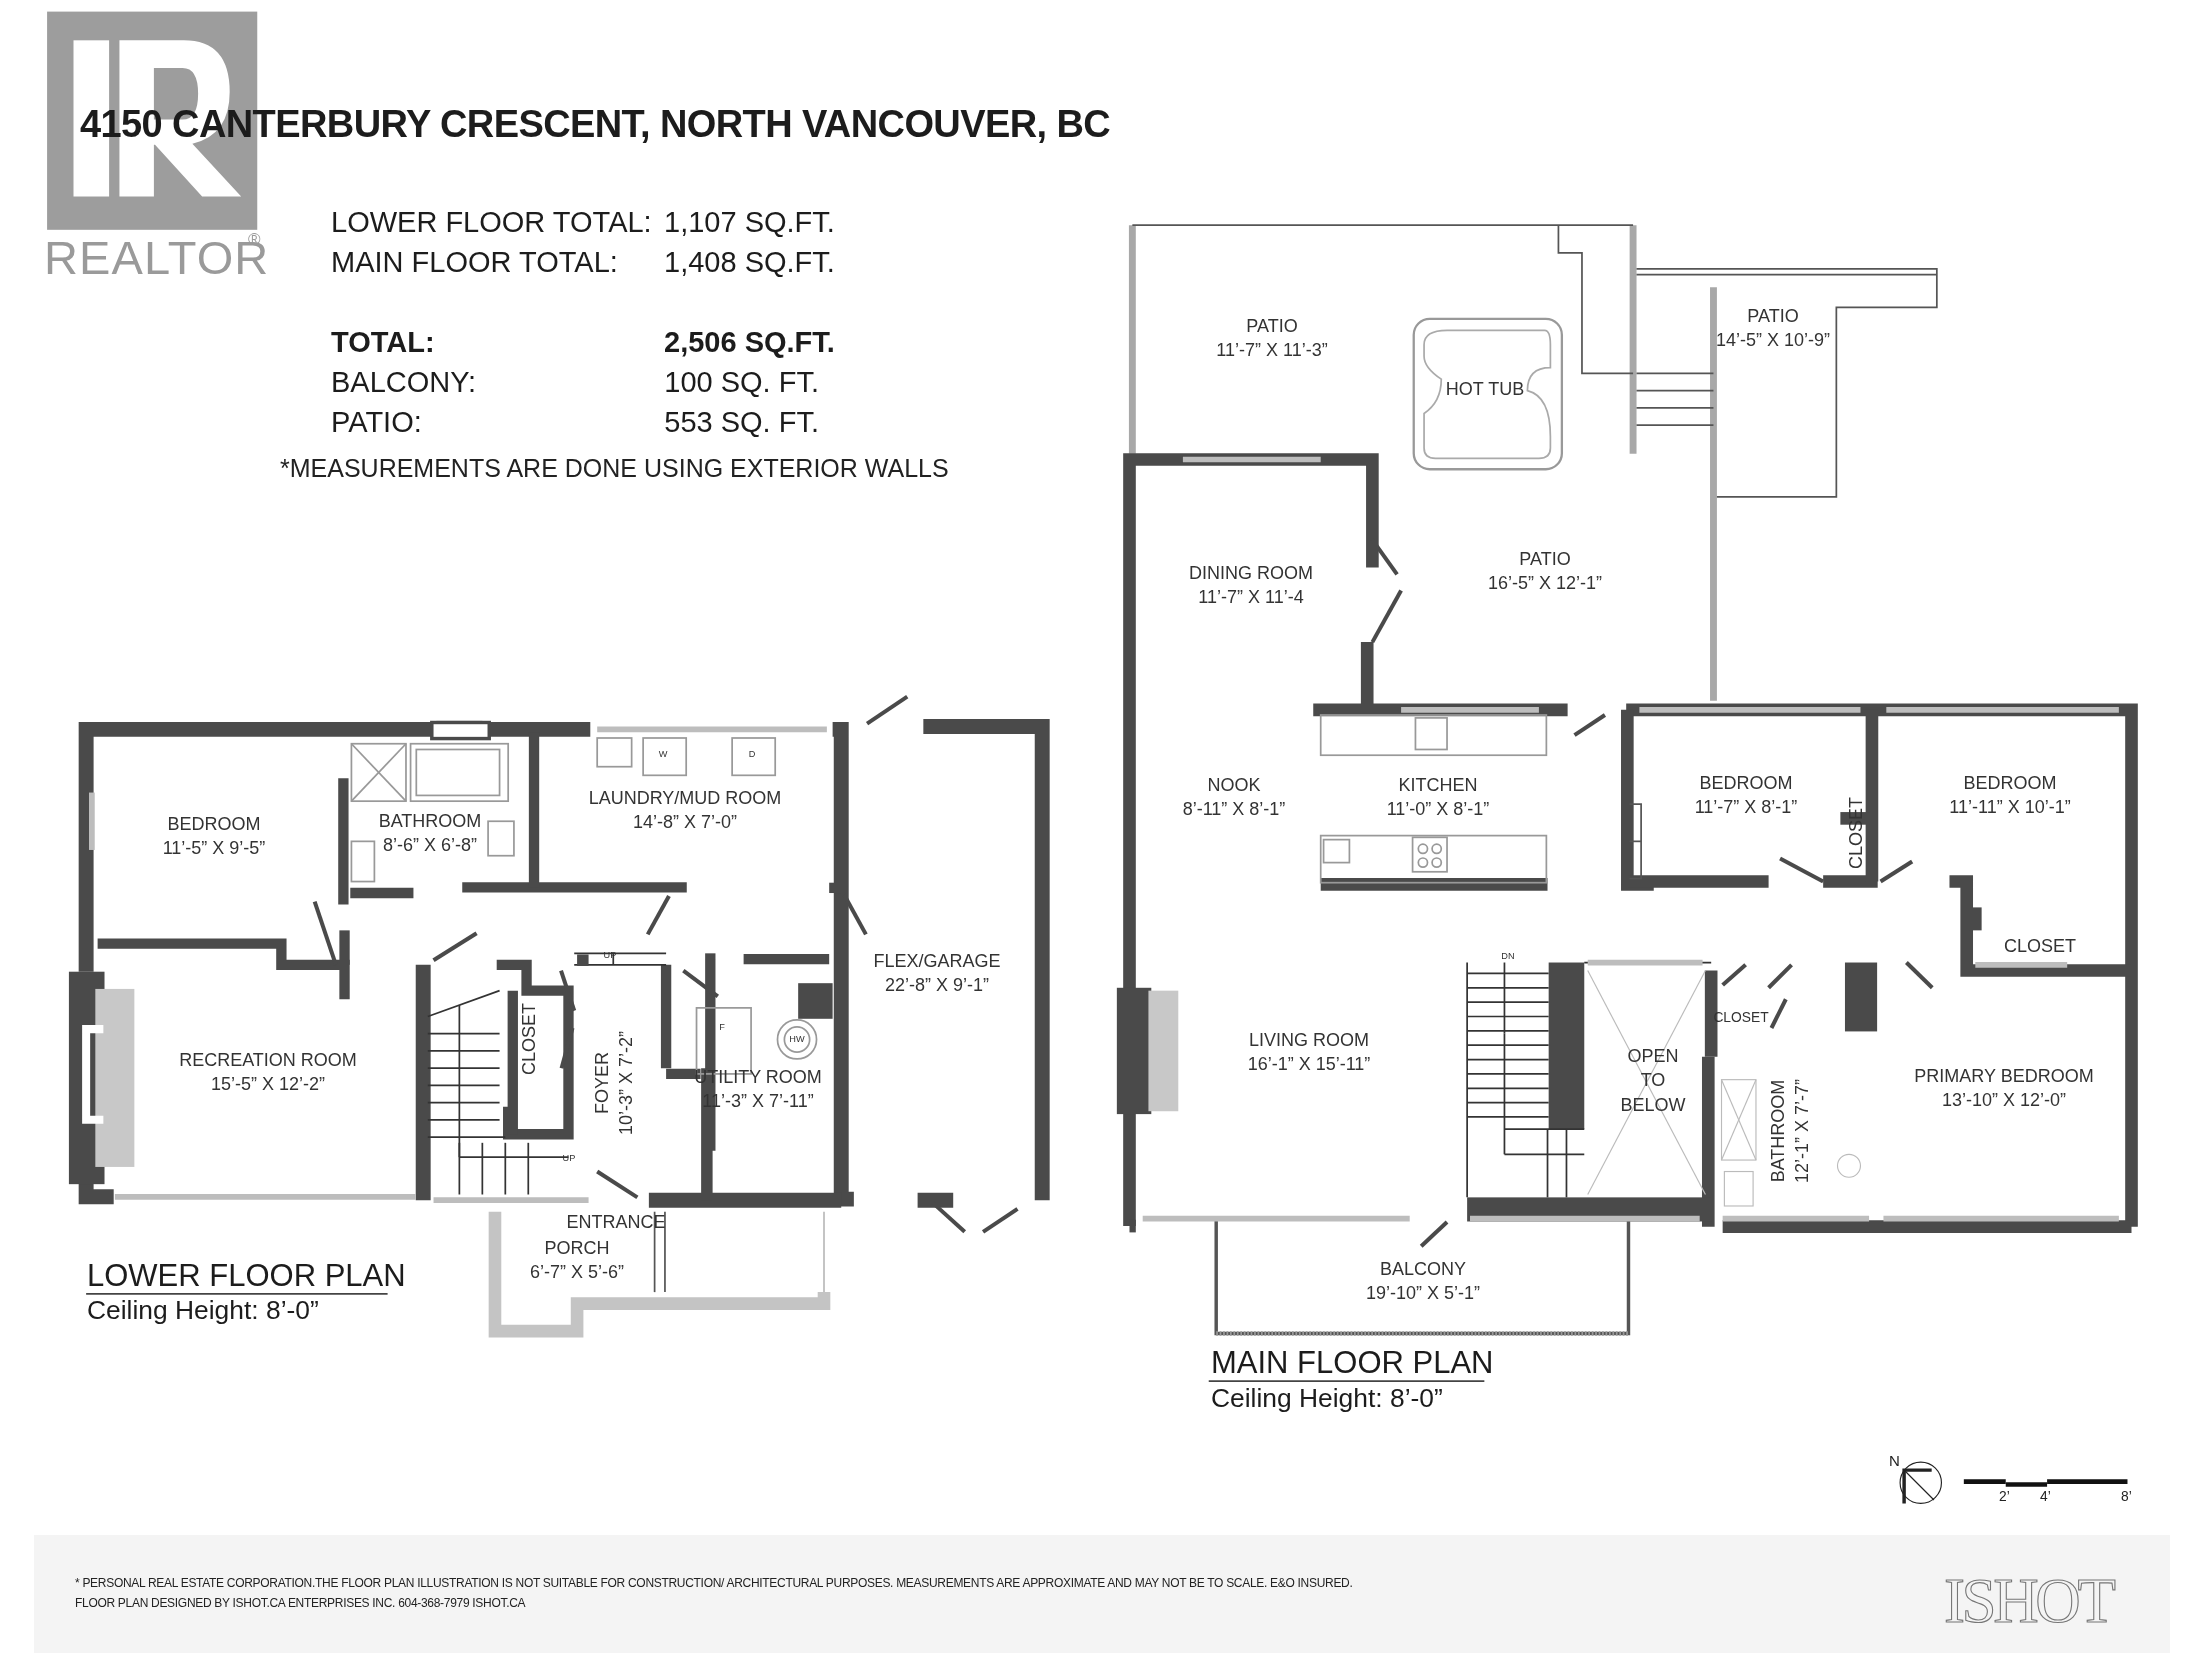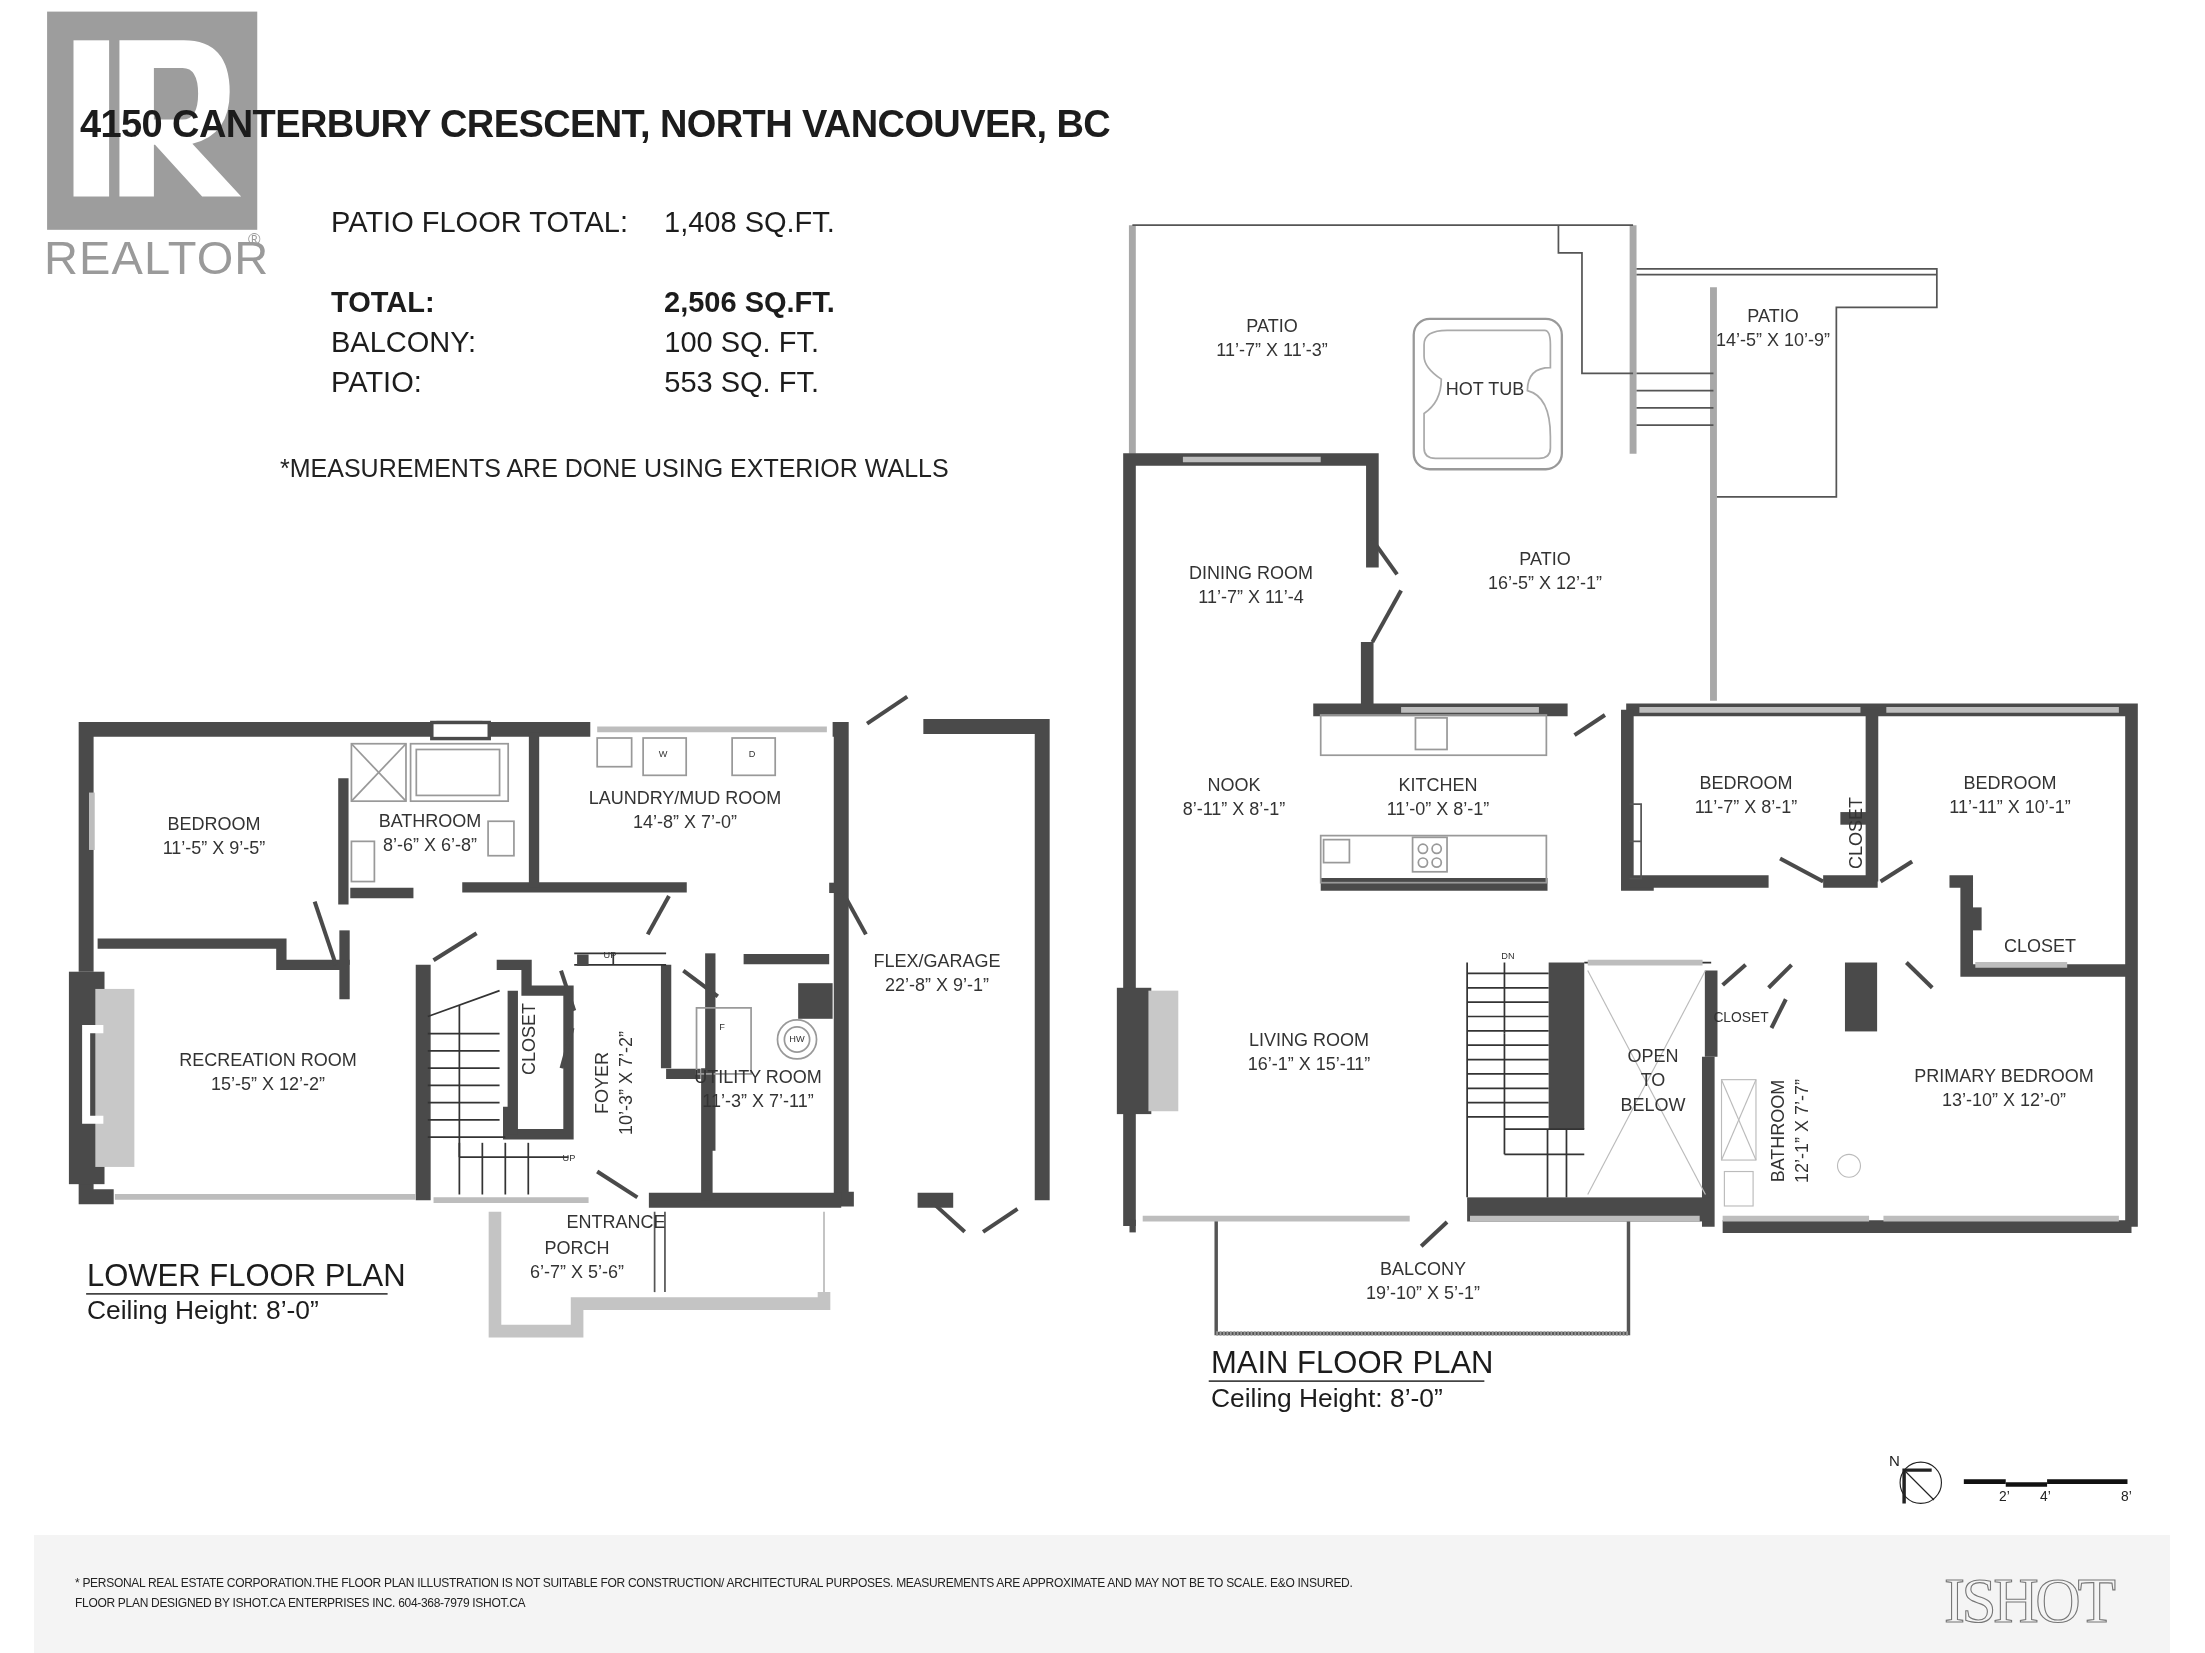--- a/index.html
+++ b/index.html
@@ -285,21 +285,25 @@
     <line x1="3565" y1="2580" x2="3705" y2="2580"></line>
   </g>
 </svg>
 
 <div class="abs title">4150 CANTERBURY CRESCENT, NORTH VANCOUVER, BC</div>
 <div class="abs realtor-word">REALTOR</div>
 <div class="abs realtor-reg">®</div>
 
 <div class="abs stats">
   <div class="stat-row">
-      <span class="stat-label">PATIO FLOOR TOTAL:</span>
+      <span class="stat-label">LOWER FLOOR TOTAL:</span>
+      <span class="stat-value">1,107 SQ.FT.</span>
+    </div>
+  <div class="stat-row">
+      <span class="stat-label">MAIN FLOOR TOTAL:</span>
       <span class="stat-value">1,408 SQ.FT.</span>
     </div>
   <div class="stat-row bold">
       <span class="stat-label">TOTAL:</span>
       <span class="stat-value">2,506 SQ.FT.</span>
     </div>
   <div class="stat-row">
       <span class="stat-label">BALCONY:</span>
       <span class="stat-value">100 SQ. FT.</span>
     </div>

